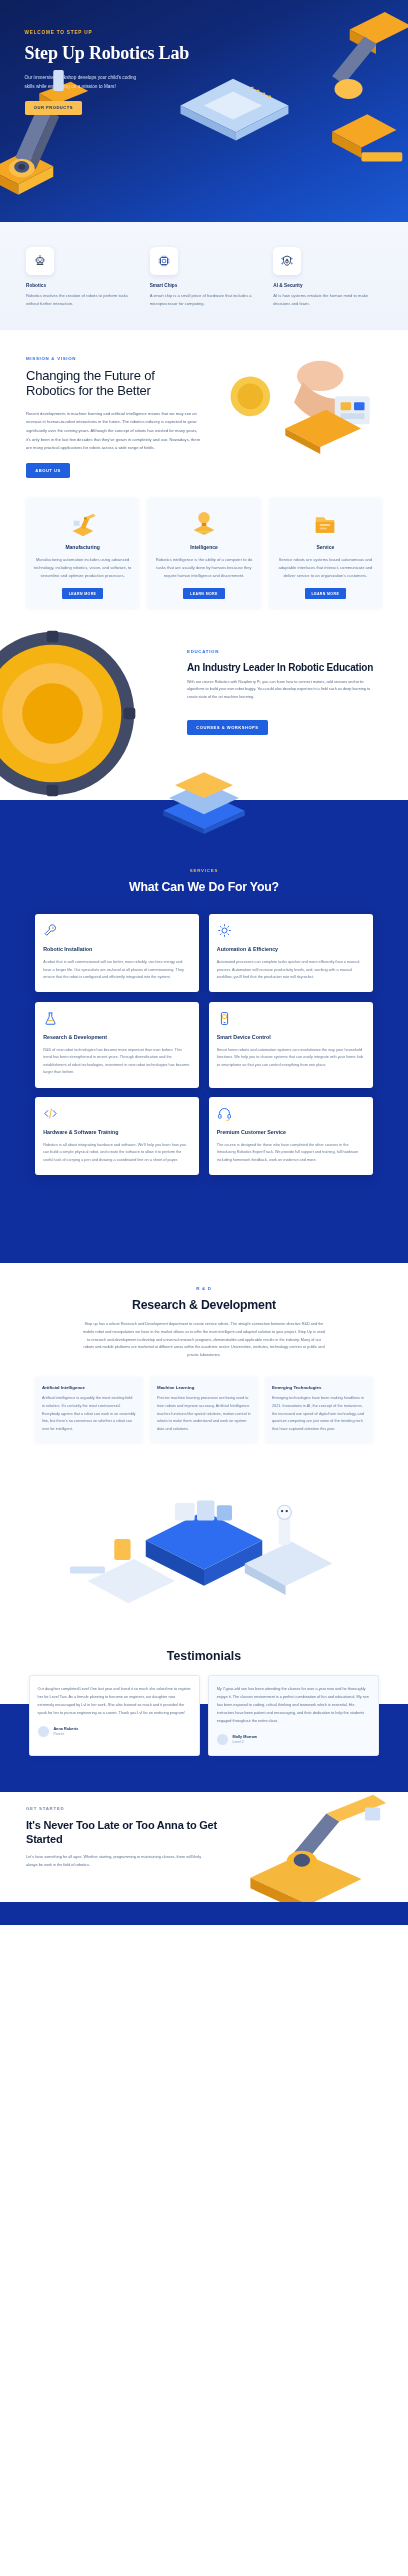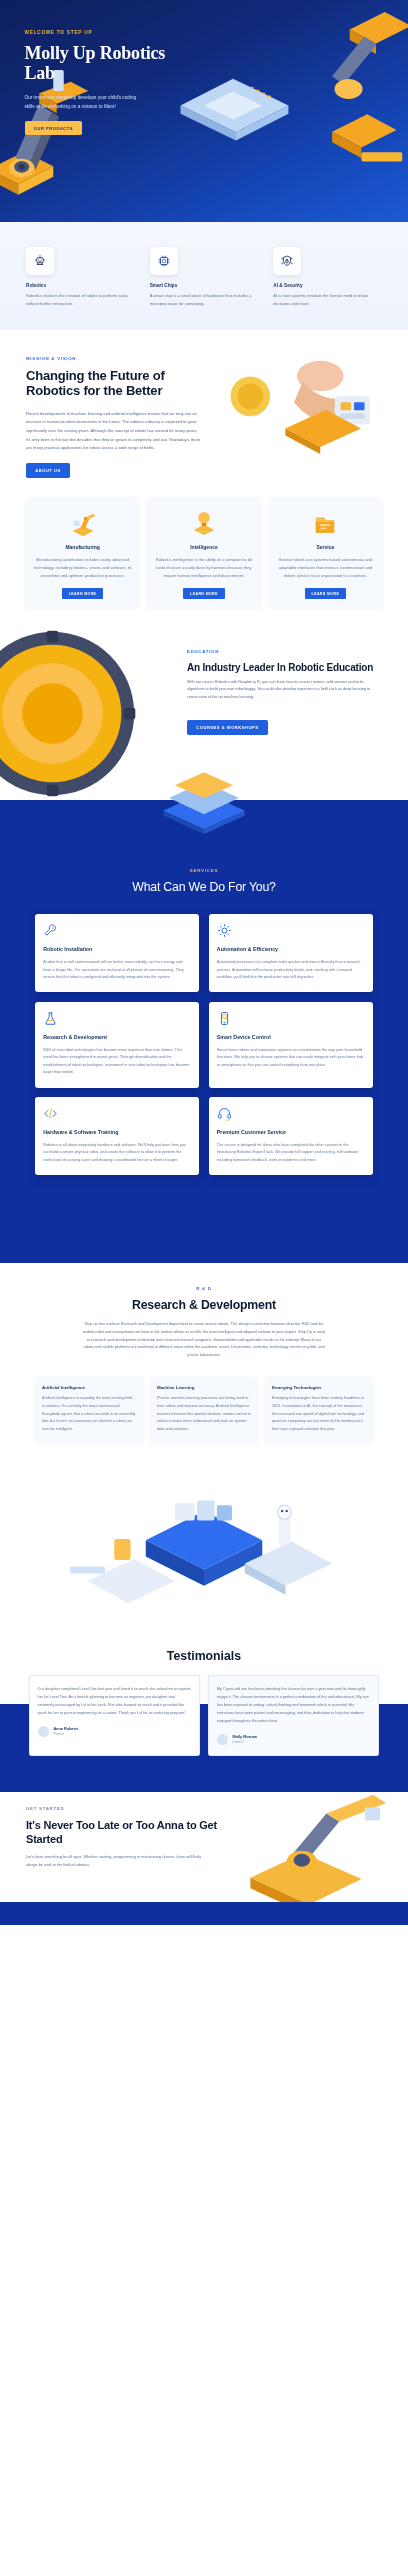--- a/index.html
+++ b/index.html
@@ -60,21 +60,21 @@
   .feat p { font-size: 4.1px; line-height: 1.85; color: #5f7596; }
 
   
   .mission { position: relative; padding: 26px 0 0 0; background: #fff; }
   .mission-head { padding-left: 26px; width: 193px; position: relative; z-index: 3; }
   .label-blue {
     font-size: 4.4px; letter-spacing: 0.7px; font-weight: bold;
     color: #2f6df0; text-transform: uppercase; margin-bottom: 7px;
   }
   .mission h2 {
-    font-size: 13px; line-height: 1.22; font-weight: bold; color: #0f1b33;
+    font-size: 13px; line-height: 1.22; font-weight: normal; color: #0f1b33;
     letter-spacing: -0.2px; margin-bottom: 10.5px;
   }
   .mission-body { font-size: 4.1px; line-height: 2.1; color: #576a87; width: 175px; }
   .btn-blue {
     display: inline-block; background: #1f5fe0; color: #fff;
     font-size: 4.1px; font-weight: bold; letter-spacing: 0.5px;
     padding: 4.7px 9.3px; border: none; border-radius: 1.8px; text-transform: uppercase;
     margin-top: 10.5px; cursor: pointer;
   }
   .mission-art { position: absolute; right: 0; top: 11.7px; width: 193px; height: 134px; }
@@ -104,21 +104,21 @@
   .edu-text p { font-size: 3.8px; line-height: 2.0; color: #5a6e8c; margin-bottom: 8.2px; }
 
   
   .services { position: relative; background: #0f2f9e; padding: 56px 0 88px 0; margin-top: 23px; }
   .services-layers { position: absolute; left: 50%; transform: translateX(-50%); top: -30px; width: 105px; height: 64px; }
   .svc-head { text-align: center; padding-top: 11.7px; }
   .svc-head .label-amber {
     font-size: 4.4px; letter-spacing: 0.8px; font-weight: bold;
     color: #f5b83d; text-transform: uppercase; margin-bottom: 7px;
   }
-  .svc-head h2 { font-size: 12.3px; font-weight: normal; color: #fff; letter-spacing: -0.2px; }
+  .svc-head h2 { font-size: 12.3px; font-weight: bold; color: #fff; letter-spacing: -0.2px; }
   .svc-grid {
     display: grid; grid-template-columns: 1fr 1fr; gap: 9.3px;
     padding: 20px 35px 0 35px;
   }
   .svc-card {
     background: #fff; border-radius: 2.9px; padding: 9.3px 8.2px 10.5px 8.2px;
     box-shadow: 0 2.3px 9.3px rgba(5,20,70,0.25);
   }
   .svc-icon { width: 15px; height: 15px; margin-bottom: 5.8px; }
   .svc-card h4 { font-size: 5.3px; font-weight: bold; color: #15305f; line-height: 1.35; margin-bottom: 5.8px; }
@@ -206,21 +206,21 @@
       <path d="M150 40 L210 10 L255 34 L195 64 Z" fill="#f5a623"></path>
       <path d="M150 40 L150 58 L195 82 L195 64 Z" fill="#d98c12"></path>
       <path d="M120 120 L175 52 L196 66 L140 134 Z" fill="#6b7a9e"></path>
       <path d="M120 215 L180 185 L230 212 L170 242 Z" fill="#f5a623"></path>
       <path d="M120 215 L120 233 L170 260 L170 242 Z" fill="#d98c12"></path>
       <ellipse cx="148" cy="142" rx="24" ry="17" fill="#fbbf4e"></ellipse>
       <rect x="170" y="250" width="70" height="16" rx="3" fill="#f7b733"></rect>
     </svg>
     <div class="hero-inner">
       <div class="eyebrow">WELCOME TO STEP UP</div>
-      <h1>Molly Up Robotics Lab</h1>
+      <h1>Step Up Robotics Lab</h1>
       <p>Our immersive workshop develops your child's coding skills while embarking on a mission to Mars!</p>
       <button class="btn-amber">OUR PRODUCTS</button>
     </div>
   </section>
 
   <section class="feature-strip">
     <div class="feat">
       <div class="feat-icon">
         <svg width="14" height="14" viewBox="0 0 24 24" fill="none" stroke="#1b2540" stroke-width="1.4">
           <circle cx="12" cy="3" r="1.2" fill="#2f6df0" stroke="none"></circle>

